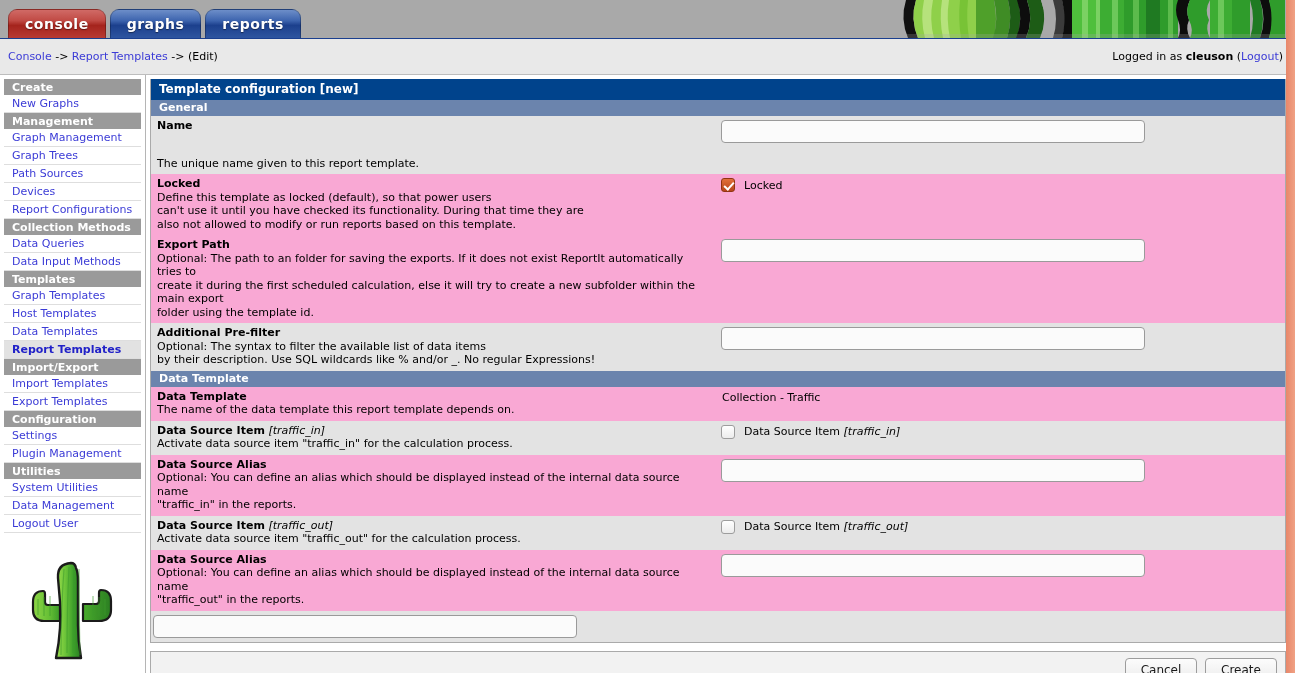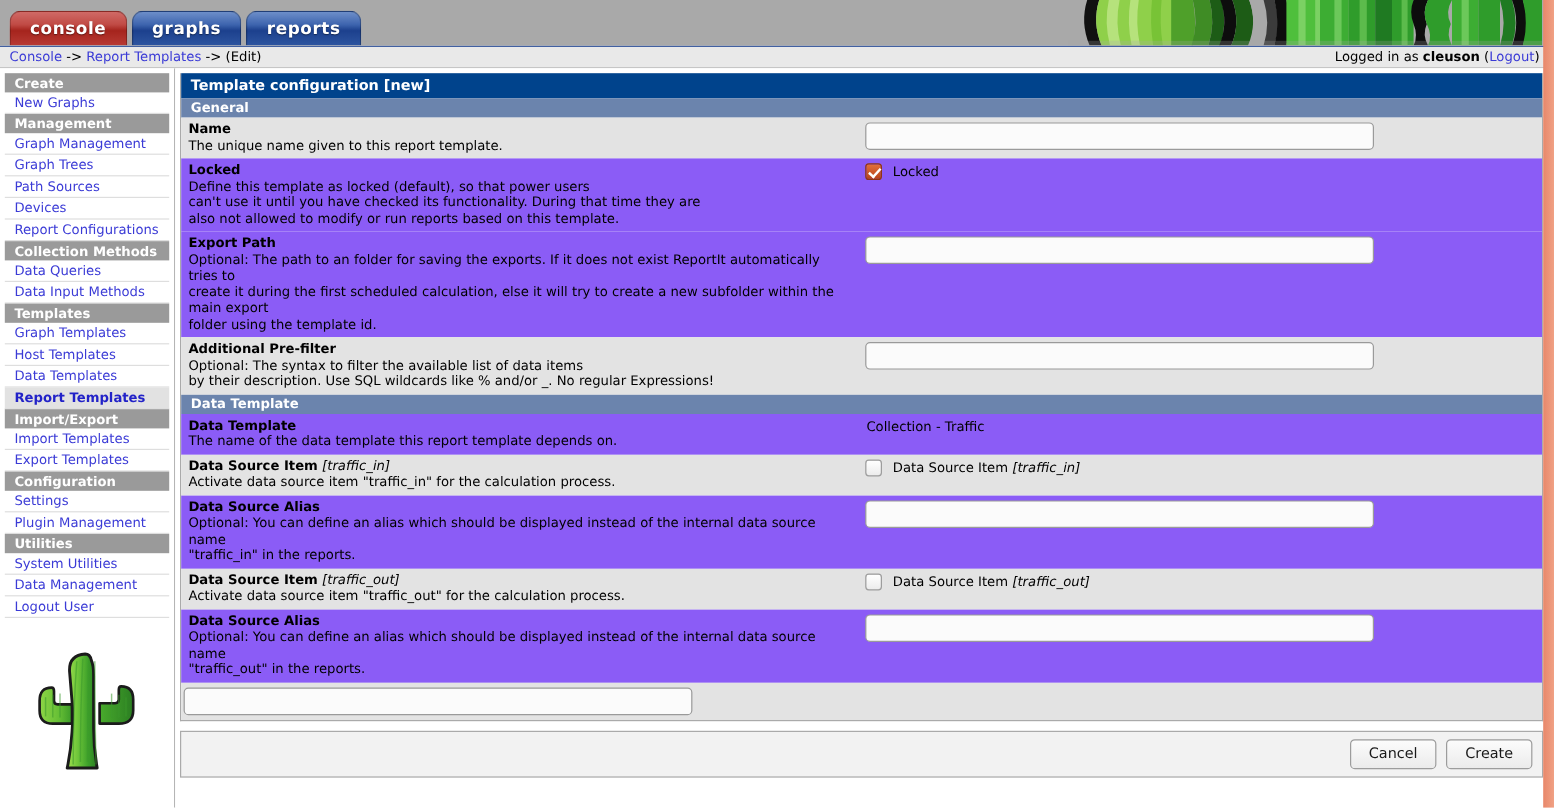--- a/index.html
+++ b/index.html
@@ -52,21 +52,21 @@
   }
   .tab.red {
     background: linear-gradient(to bottom,#d06a66 0%,#c04a44 38%,#a5241d 55%,#b83a33 100%);
   }
   .tab.blue {
     background: linear-gradient(to bottom,#6d8ec9 0%,#3d64ae 38%,#1c408d 55%,#2e55a0 100%);
   }
 
   
   #breadcrumb-bar {
-    height: 19px;
+    height: 37px;
     background: #e9e9e9;
     border-top: 1px solid #1a3f8f;
     border-bottom: 1px solid #bdbdbd;
     display: flex;
     align-items: center;
     padding: 0 8px;
     font-size: 11px;
   }
   #breadcrumb { color: #000; }
   #breadcrumb a { color: #3b3bd6; text-decoration: none; }
@@ -156,21 +156,21 @@
     padding: 2px 0 2px 8px;
     height: 16px;
     line-height: 12px;
   }
   .frow {
     display: flex;
     align-items: flex-start;
     min-height: 24px;
   }
   .frow.alt  { background: #e3e3e3; }
-  .frow.main { background: #8b5cf6; }
+  .frow.main { background: #f9a8d4; }
   .fleft {
     width: 568px;
     flex: 0 0 568px;
     padding: 3px 8px 4px 6px;
     line-height: 13.5px;
   }
   .fleft .flabel { font-weight: bold; font-size: 11px; }
   .fleft .flabel em { font-weight: normal; font-style: italic; }
   .fleft .fdesc  { font-weight: normal; font-size: 11px; }
   .fright {
@@ -379,21 +379,21 @@
     </div>
 
   <div id="main">
     <div id="form-box">
       <div class="title-bar">Template configuration [new]</div>
       <div id="sections-host">
           <div class="section-bar">General</div>
           <div class="frow alt">
             <div class="fleft">
               <div class="flabel"><span>Name</span></div>
-              <div class="fdesc" style="white-space: pre-line;">The unique name given to this report template.</div>
+              <div class="fdesc" style="white-space: pre-line; margin-top: 24px;">The unique name given to this report template.</div>
             </div>
             <div class="fright">
               <input class="text" type="text" value="" style="">
             </div>
           </div>
           <div class="frow main">
             <div class="fleft">
               <div class="flabel"><span>Locked</span></div>
               <div class="fdesc" style="white-space: pre-line;">Define this template as locked (default), so that power users
 can't use it until you have checked its functionality. During that time they are

